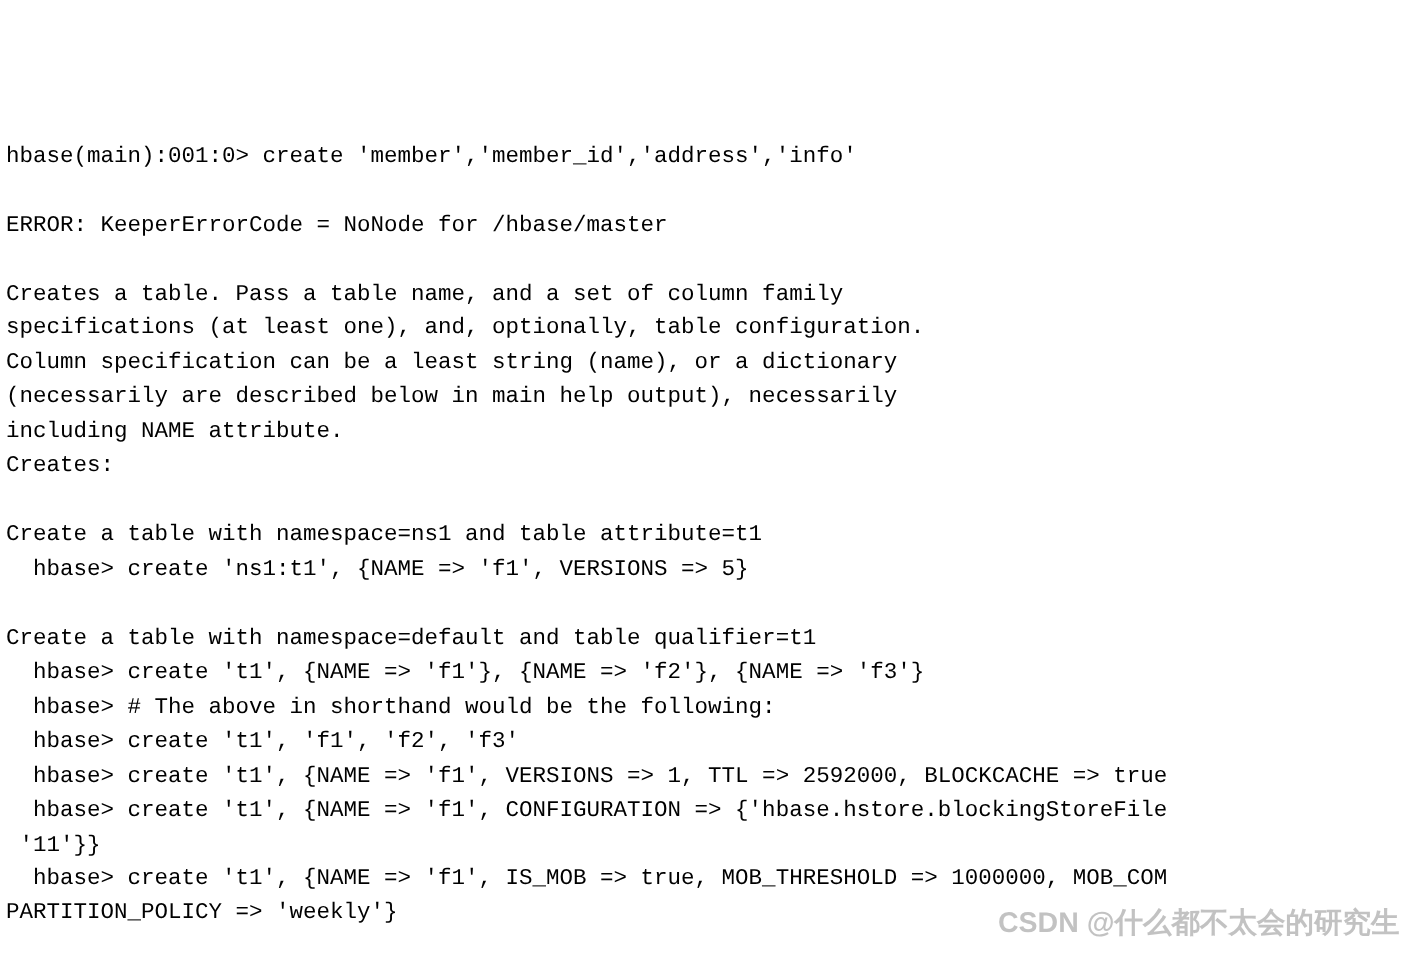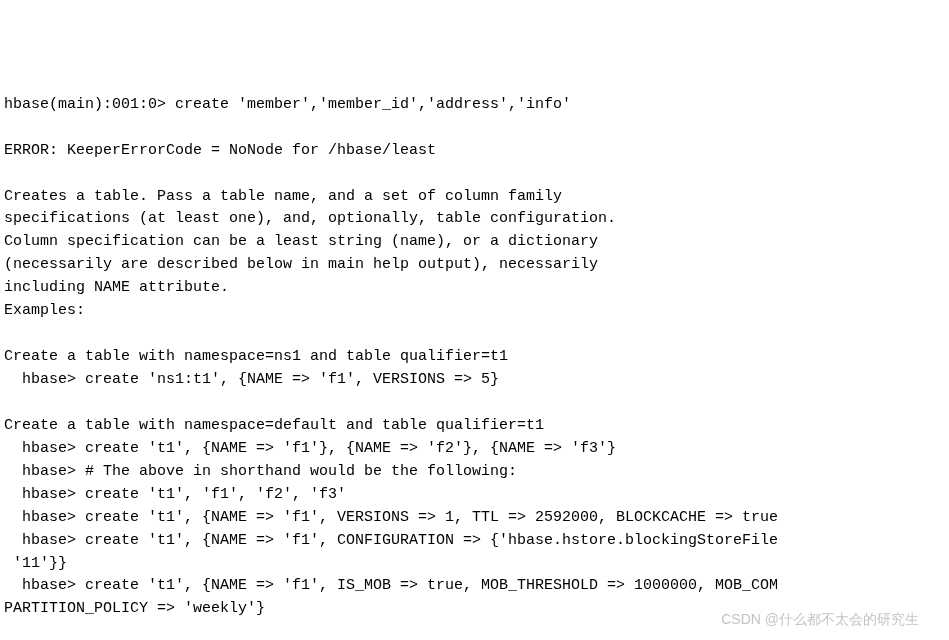--- a/index.html
+++ b/index.html
@@ -19,45 +19,46 @@
       width: 949px;
       height: 640px;
       position: relative;
     }
     .terminal {
       white-space: pre;
       overflow: hidden;
     }
     .watermark {
       position: absolute;
-      right: 30px;
+      right: 16px;
       bottom: 10px;
       color: rgba(120, 120, 120, 0.45);
       font-family: Arial, sans-serif;
-      font-size: 14px;
+      font-size: 19px;
       pointer-events: none;
+      font-weight: bold;
     }
   </style>
 </head>
 <body>
 
 
 
 <div class="terminal"><span>hbase(main):001:0&gt; create 'member','member_id','address','info'</span>
 <span></span>
-<span>ERROR: KeeperErrorCode = NoNode for /hbase/least</span>
+<span>ERROR: KeeperErrorCode = NoNode for /hbase/master</span>
 <span></span>
 <span>Creates a table. Pass a table name, and a set of column family</span>
 <span>specifications (at least one), and, optionally, table configuration.</span>
 <span>Column specification can be a least string (name), or a dictionary</span>
 <span>(necessarily are described below in main help output), necessarily</span>
 <span>including NAME attribute.</span>
-<span>Examples:</span>
+<span>Creates:</span>
 <span></span>
-<span>Create a table with namespace=ns1 and table qualifier=t1</span>
+<span>Create a table with namespace=ns1 and table attribute=t1</span>
 <span>  hbase&gt; create 'ns1:t1', {NAME =&gt; 'f1', VERSIONS =&gt; 5}</span>
 <span></span>
 <span>Create a table with namespace=default and table qualifier=t1</span>
 <span>  hbase&gt; create 't1', {NAME =&gt; 'f1'}, {NAME =&gt; 'f2'}, {NAME =&gt; 'f3'}</span>
 <span>  hbase&gt; # The above in shorthand would be the following:</span>
 <span>  hbase&gt; create 't1', 'f1', 'f2', 'f3'</span>
 <span>  hbase&gt; create 't1', {NAME =&gt; 'f1', VERSIONS =&gt; 1, TTL =&gt; 2592000, BLOCKCACHE =&gt; true</span>
 <span>  hbase&gt; create 't1', {NAME =&gt; 'f1', CONFIGURATION =&gt; {'hbase.hstore.blockingStoreFile</span>
 <span> '11'}}</span>
 <span>  hbase&gt; create 't1', {NAME =&gt; 'f1', IS_MOB =&gt; true, MOB_THRESHOLD =&gt; 1000000, MOB_COM</span>

